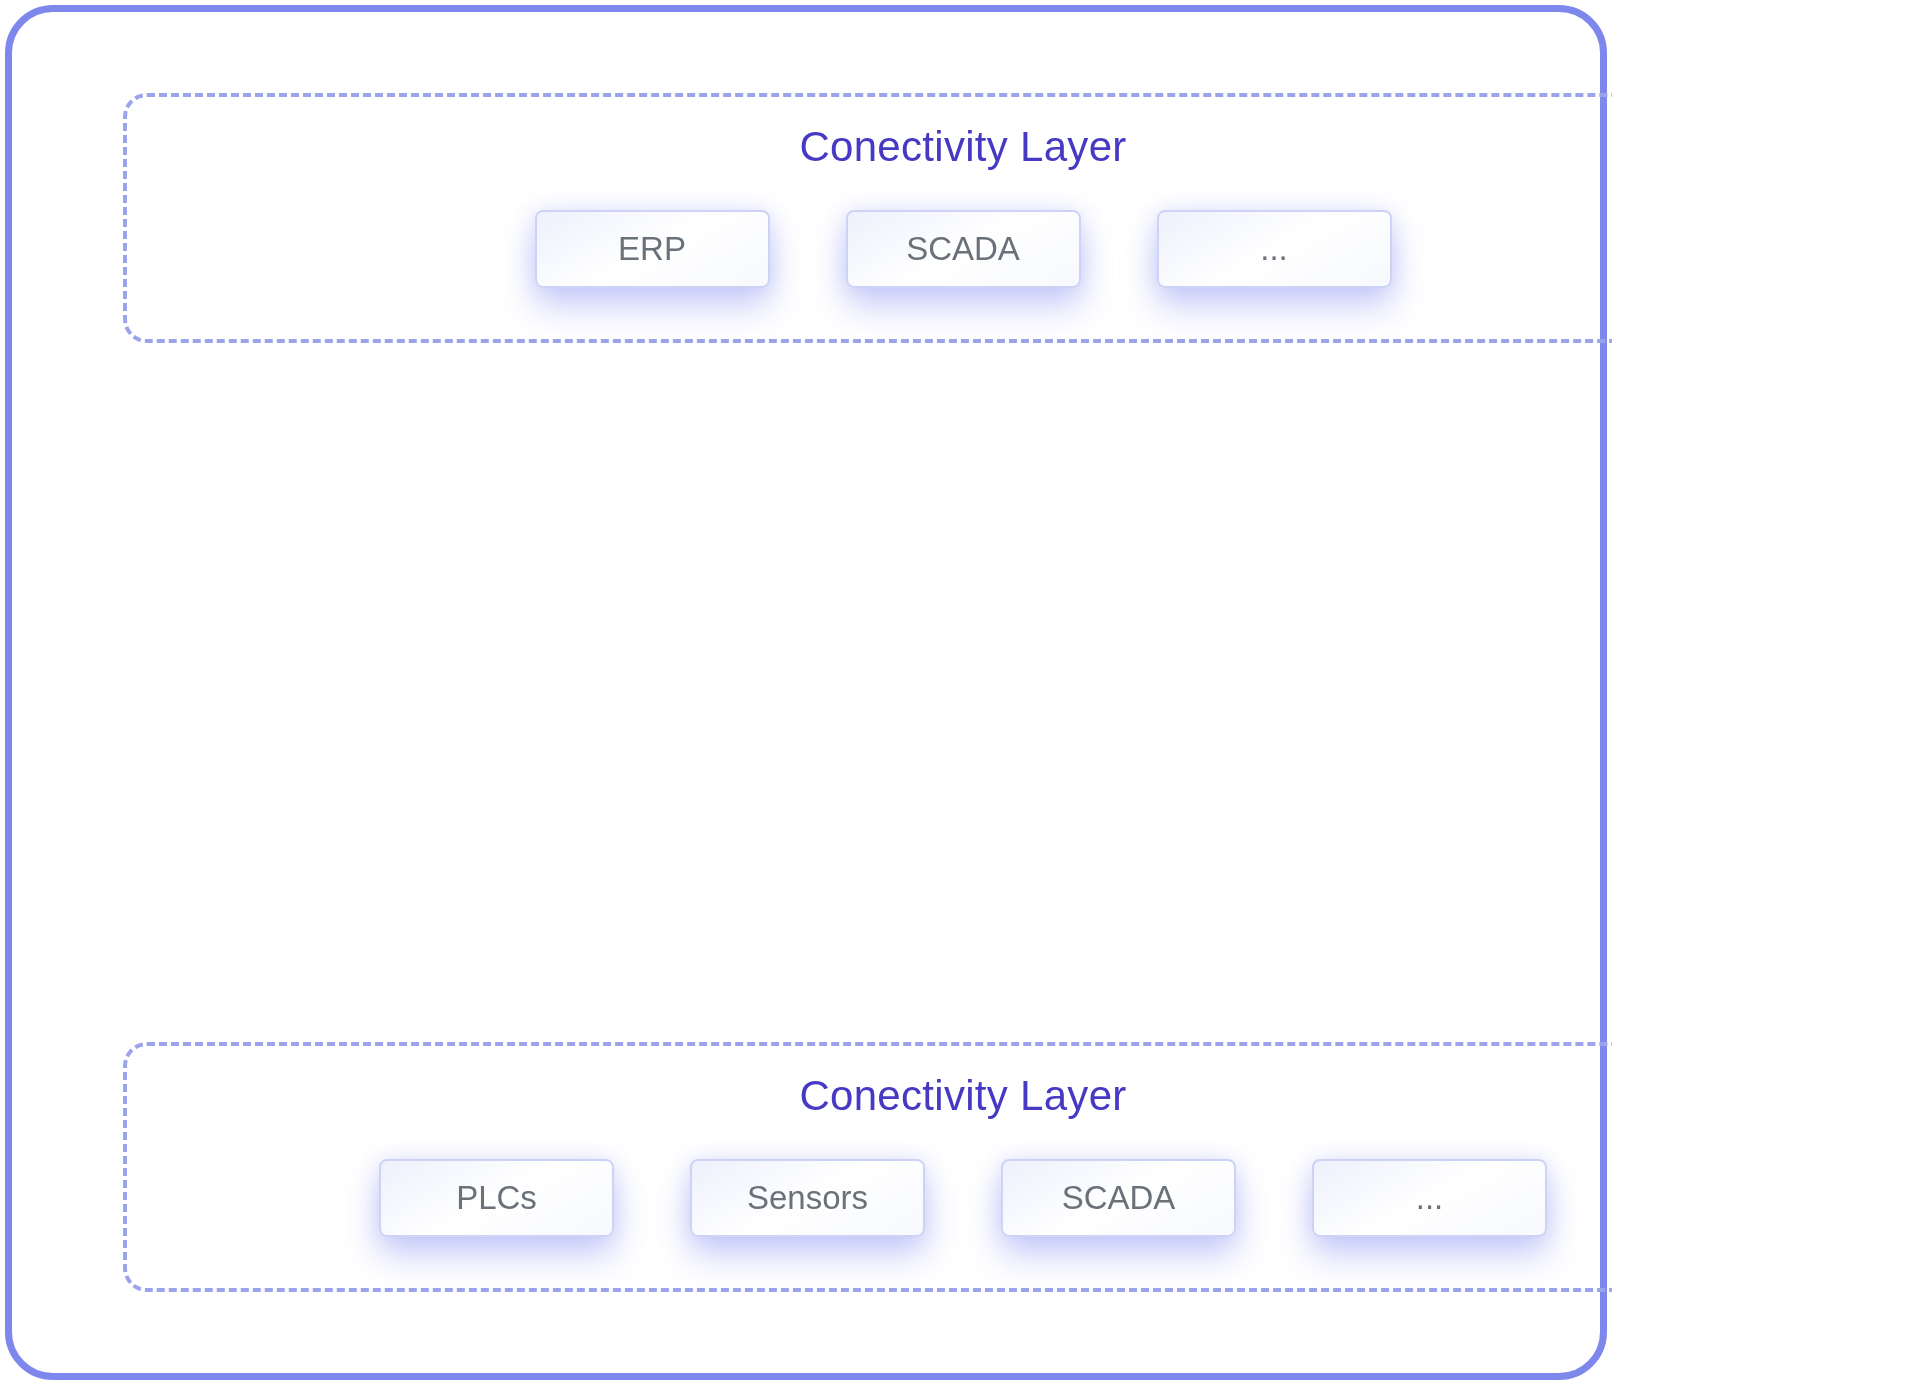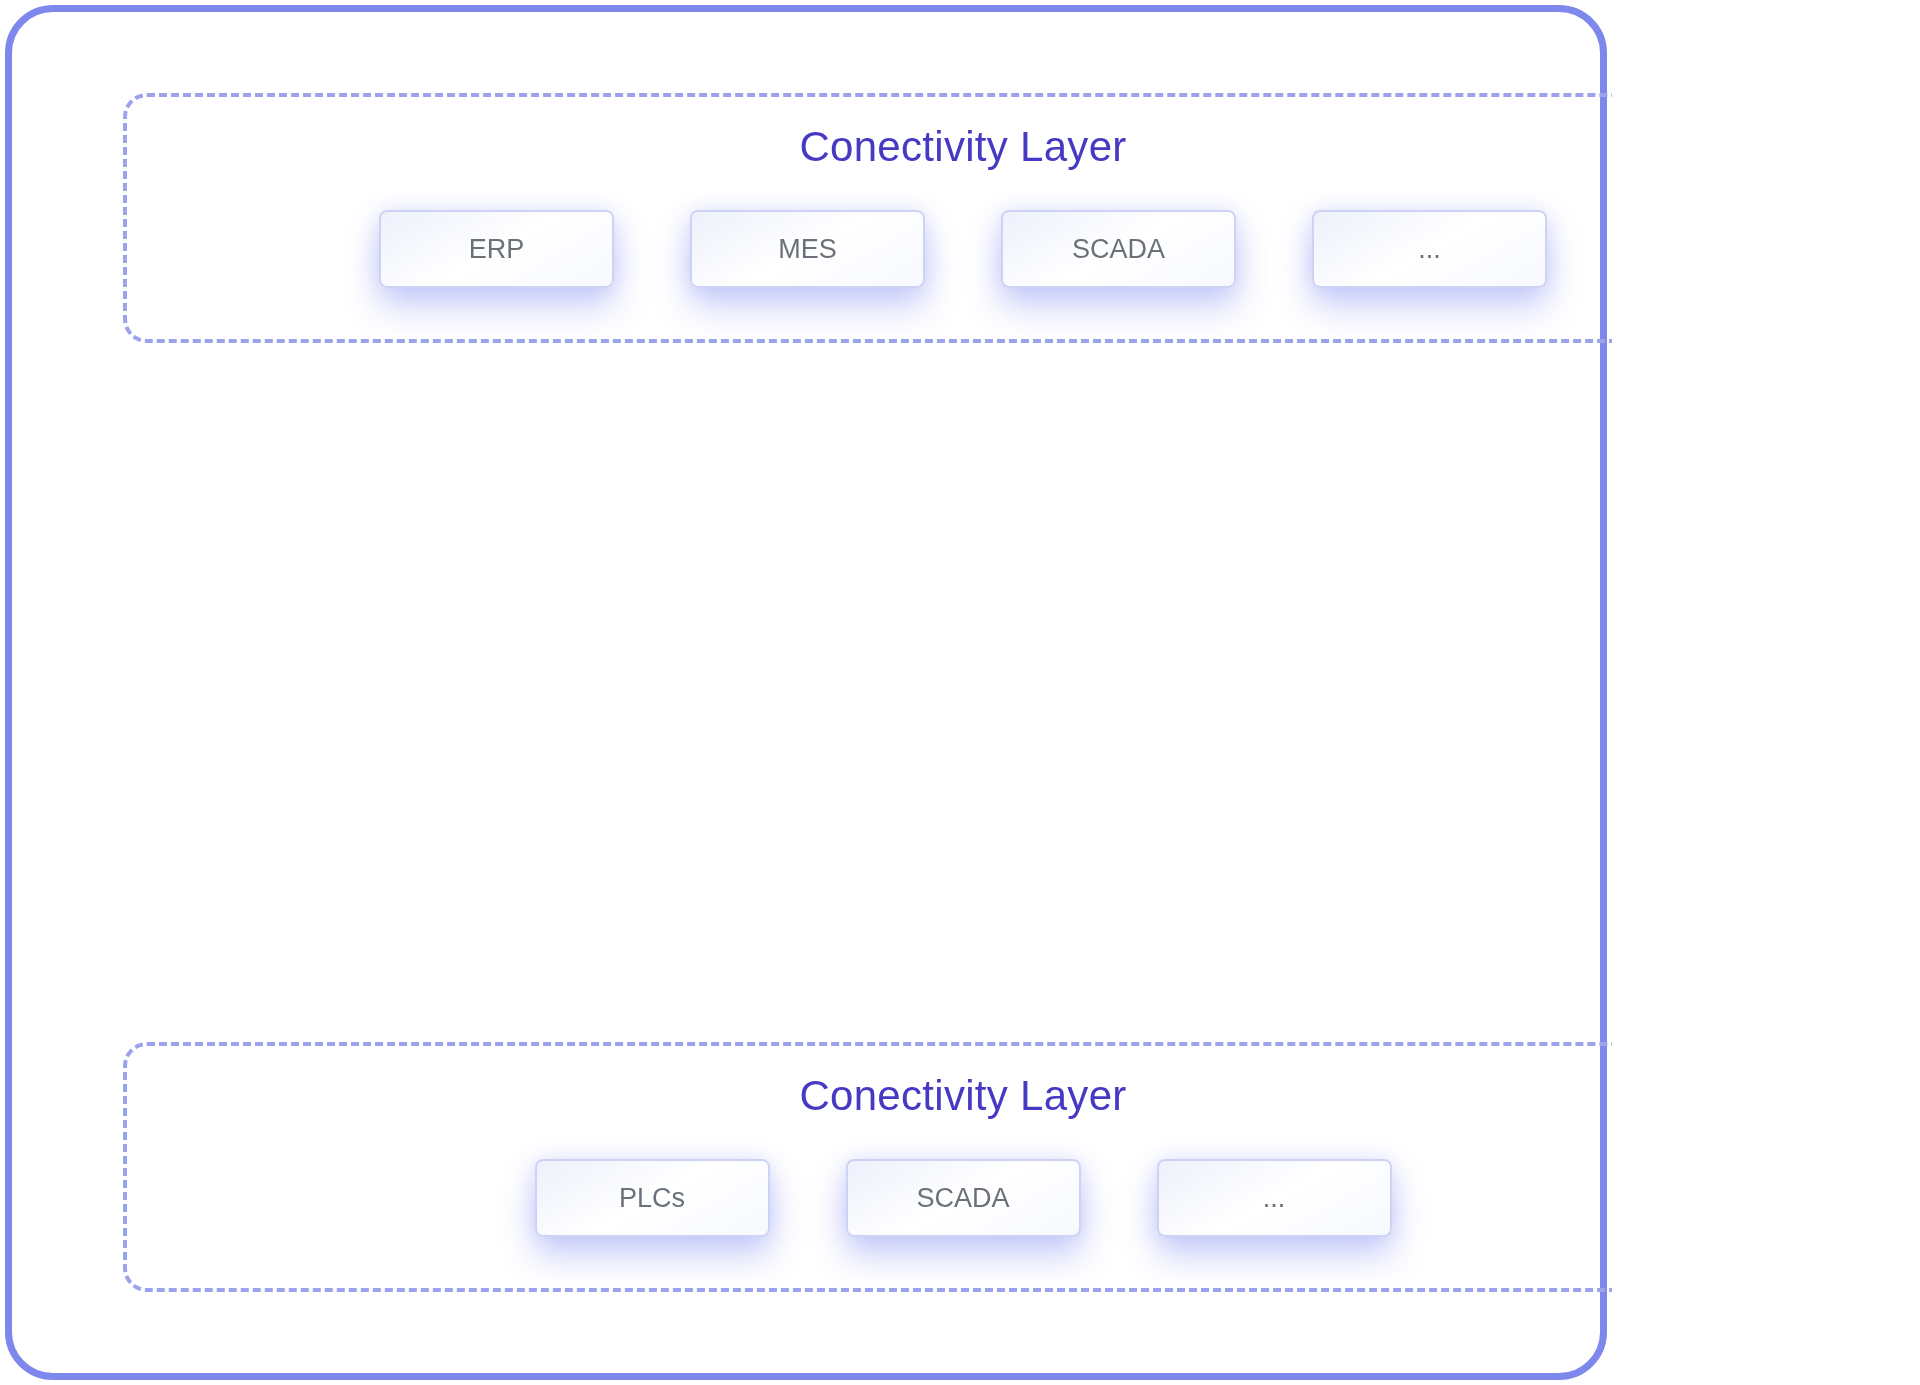--- a/index.html
+++ b/index.html
@@ -56,51 +56,51 @@
     gap: 76px;
     margin-top: 39px;
   }
   .component-box {
     width: 235px;
     height: 78px;
     box-sizing: border-box;
     display: flex;
     align-items: center;
     justify-content: center;
-    font-size: 27px;
+    font-size: 33px;
     font-weight: 400;
     color: var(--component-text, #6a7179);
     background: linear-gradient(150deg, #eef1fc 0%, #ffffff 50%, #f7f9fe 100%);
     border: 2px solid var(--component-border, #cdd3f4);
     border-radius: 8px;
     box-shadow: 0 18px 34px rgba(134, 145, 242, 0.45),
                 0 0 20px rgba(134, 145, 242, 0.20);
   }
 </style>
 </head>
 <body>
 
 <div class="canvas">
 
   <div class="frame"></div>
 
   <section class="layer layer-items" style="top: 93px;">
     <h2 class="layer-title">Conectivity Layer</h2>
     <div class="items-row">
         <div class="component-box">ERP</div>
-        <div class="component-box">MES</div>
         <div class="component-box">SCADA</div>
         <div class="component-box">...</div>
       </div>
   </section>
 
 
 
   <section class="layer layer-items" style="top: 1042px;">
     <h2 class="layer-title">Conectivity Layer</h2>
     <div class="items-row">
         <div class="component-box">PLCs</div>
+        <div class="component-box">Sensors</div>
         <div class="component-box">SCADA</div>
         <div class="component-box">...</div>
       </div>
   </section>
 
 </div>
 
 </body></html>

